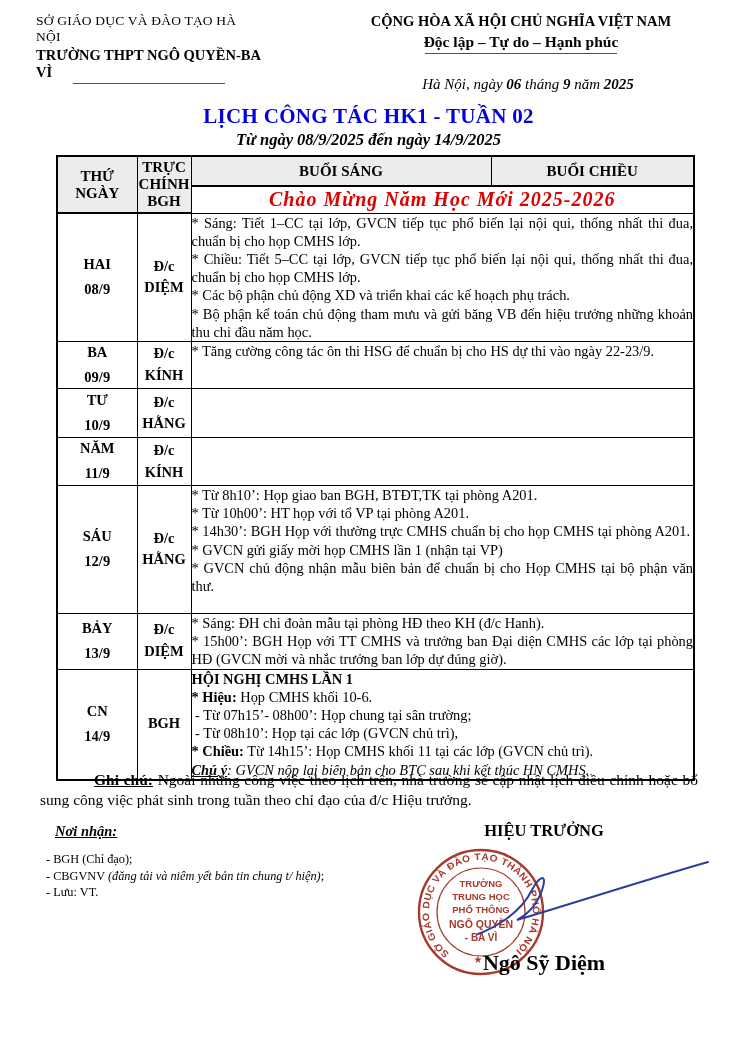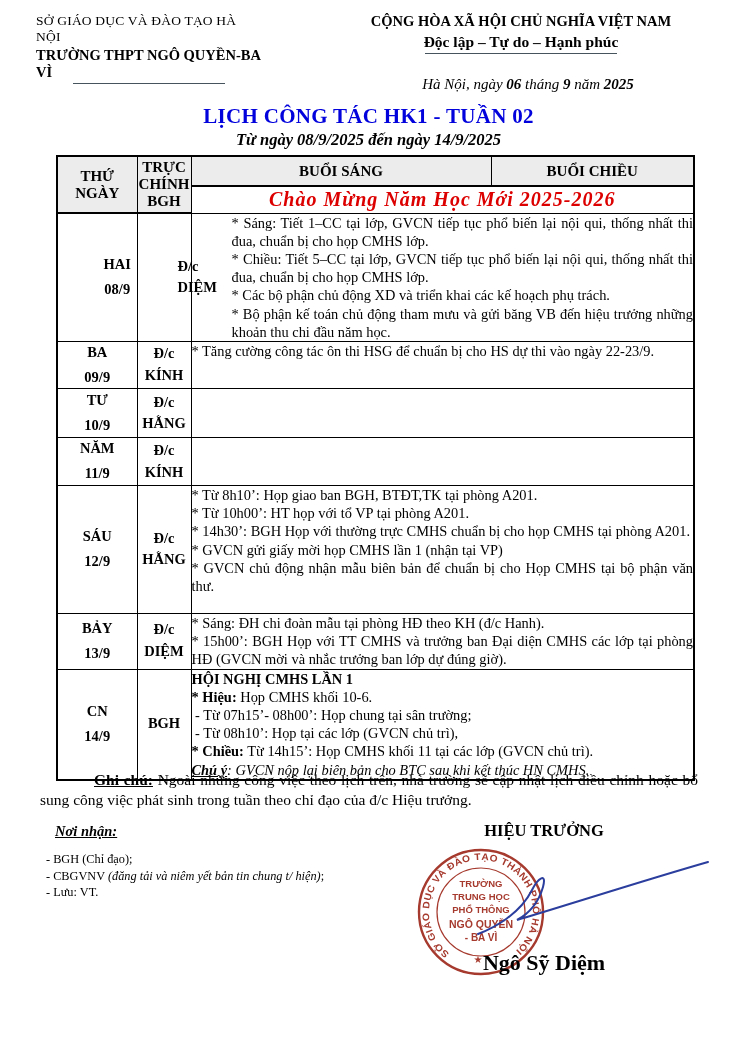--- a/index.html
+++ b/index.html
@@ -35,21 +35,21 @@
   .day-cell{text-align:center;vertical-align:middle;font-weight:bold;font-size:14.5px;line-height:1.5;}
   .day-cell .date{margin-top:3px;}
   .duty-cell{text-align:center;vertical-align:middle;font-weight:bold;font-size:14.5px;
              white-space:pre-line;line-height:1.5;}
   .content-cell{vertical-align:top;padding:1px 6px 2px 7px;font-size:14.4px;line-height:18.2px;}
   .line{text-align:justify;}
   .line .lead{font-weight:bold;}
   .line.center{text-align:left;font-weight:bold;}
   .line.note{font-style:italic;}
   .line.note .lead{text-decoration:underline;}
-  .row-0 td{height:125px;padding-left:40px;} .row-1 td{height:44px;} .row-2 td{height:49px;}
+  .row-0 td{height:125px;} .row-1 td{height:44px;} .row-2 td{height:49px;}
   .row-3 td{height:45px;}  .row-4 td{height:128px;} .row-5 td{height:53px;}
   .row-6 td{height:107px;}
 
   
   .note-para{position:absolute;left:40px;top:770px;width:658px;font-size:15.5px;
              line-height:20px;text-align:justify;text-indent:54px;}
   .note-label{font-weight:bold;text-decoration:underline;}
   .recipients-label{position:absolute;left:55px;top:823px;font-size:14.5px;font-weight:bold;
              font-style:italic;text-decoration:underline;}
   .recipients{position:absolute;left:46px;top:851px;font-size:12.3px;line-height:16.5px;}

